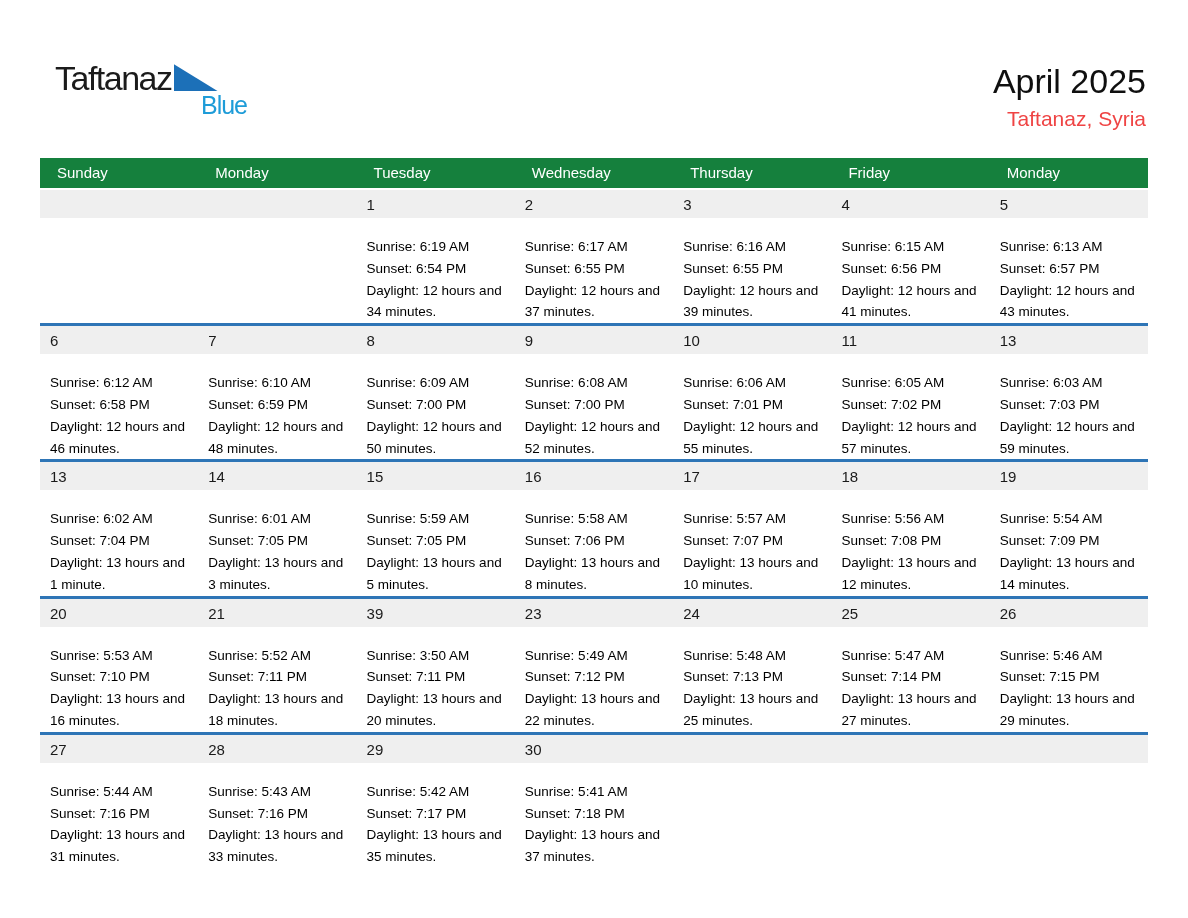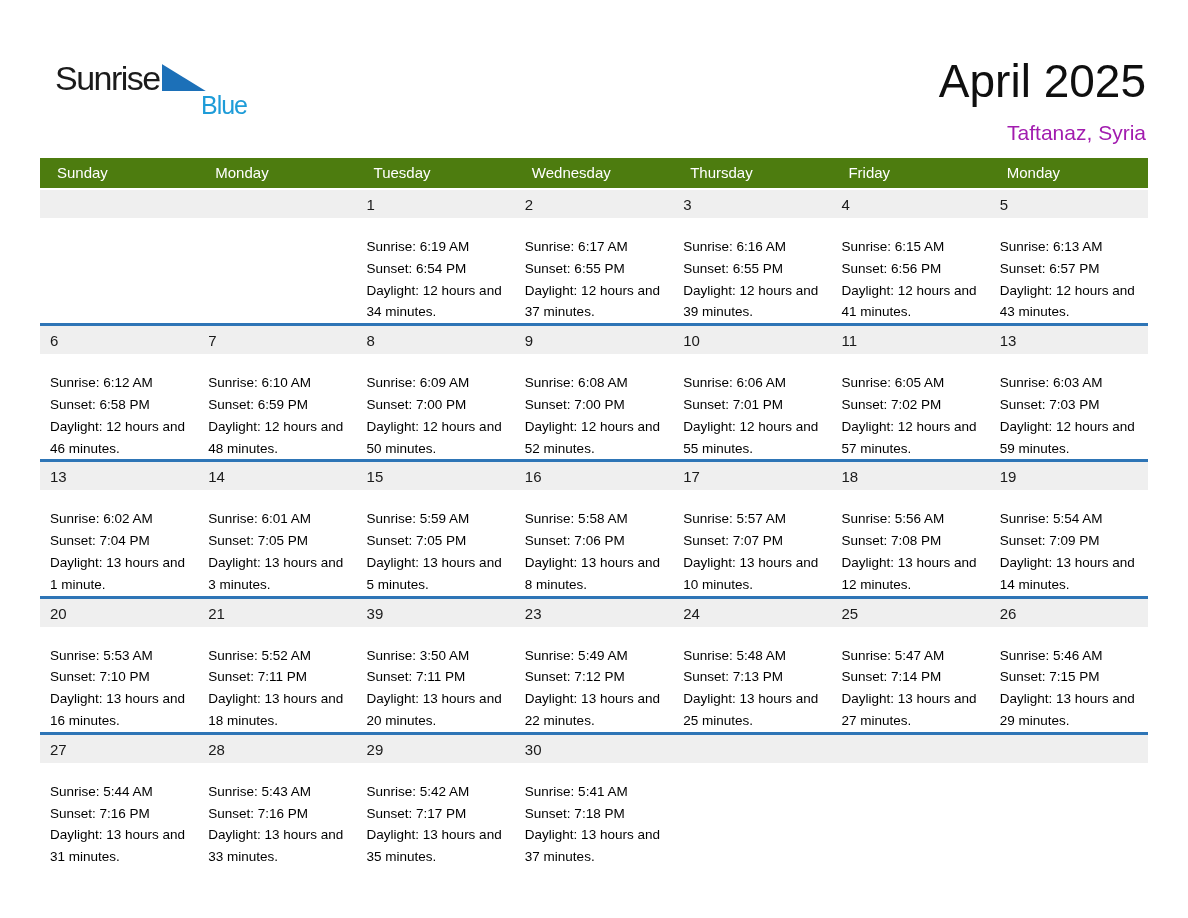--- a/index.html
+++ b/index.html
@@ -11,45 +11,45 @@
   .logo { position:absolute; left:55px; top:60px; width:200px; }
   .logo-line1 { display:flex; align-items:flex-start; }
   .logo-general { font-size:34px; line-height:36px; letter-spacing:-1.5px; color:#1b1b1b; }
   .logo-triangle { width:44px; height:27px; margin-top:4px; margin-left:2px;
                    background:#1c70b8; clip-path:polygon(0 0, 100% 100%, 0 100%); }
   .logo-blue { font-size:25px; line-height:30px; letter-spacing:-1px; color:#1e9cd8;
                text-align:right; width:192px; margin-top:-6px; }
 
   
   .title-block { position:absolute; right:42px; top:58px; text-align:right; }
-  .month-title { font-size:46px; line-height:46px; font-weight:400; color:#0f0f0f; }
-  .location-subtitle { font-size:21px; line-height:30px; margin-top:14px; color:#a21caf; }
+  .month-title { font-size:34px; line-height:46px; font-weight:400; color:#0f0f0f; }
+  .location-subtitle { font-size:21px; line-height:30px; margin-top:0; color:#ef4444; }
 
   
   .calendar { position:absolute; left:40px; top:158px; width:1108px; }
   .cal-header { display:grid; grid-template-columns:repeat(7,1fr);
-                background:#4d7c0f; height:30px; margin-bottom:2px; }
+                background:#15803d; height:30px; margin-bottom:2px; }
   .cal-header-cell { color:#fff; font-size:15px; line-height:30px; padding-left:17px;
                      overflow:hidden; white-space:nowrap; }
   .week { display:grid; grid-template-columns:repeat(7,1fr);
           border-top:3px solid #2e75b6; min-height:135px; }
   .week.first { border-top:none; min-height:132px; }
   .cell { display:flex; flex-direction:column; }
   .daynum-band { height:28px; background:#efefef; font-size:15px; line-height:29px;
                  padding-left:10px; color:#1a1a1a; }
   .cell-body { padding:18px 9px 0 10px; font-size:13.5px; line-height:21.8px; color:#000; }
 </style>
 </head>
 <body>
 
 <div class="page">
 
   <div class="logo">
     <div class="logo-line1">
-      <span class="logo-general">Sunrise</span>
+      <span class="logo-general">Taftanaz</span>
       <span class="logo-triangle"></span>
     </div>
     <div class="logo-blue">Blue</div>
   </div>
 
   <div class="title-block">
     <div class="month-title">April 2025</div>
     <div class="location-subtitle">Taftanaz, Syria</div>
   </div>
 

